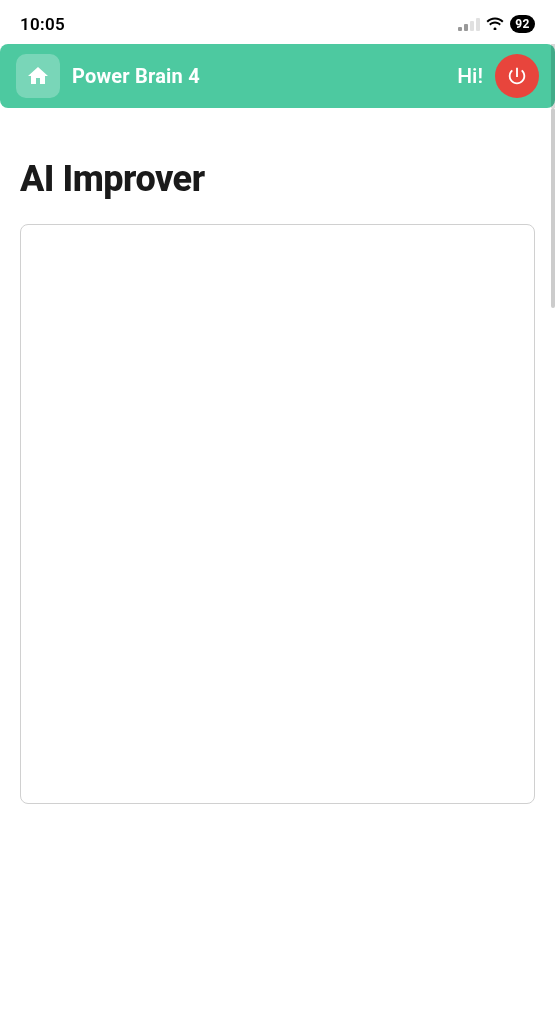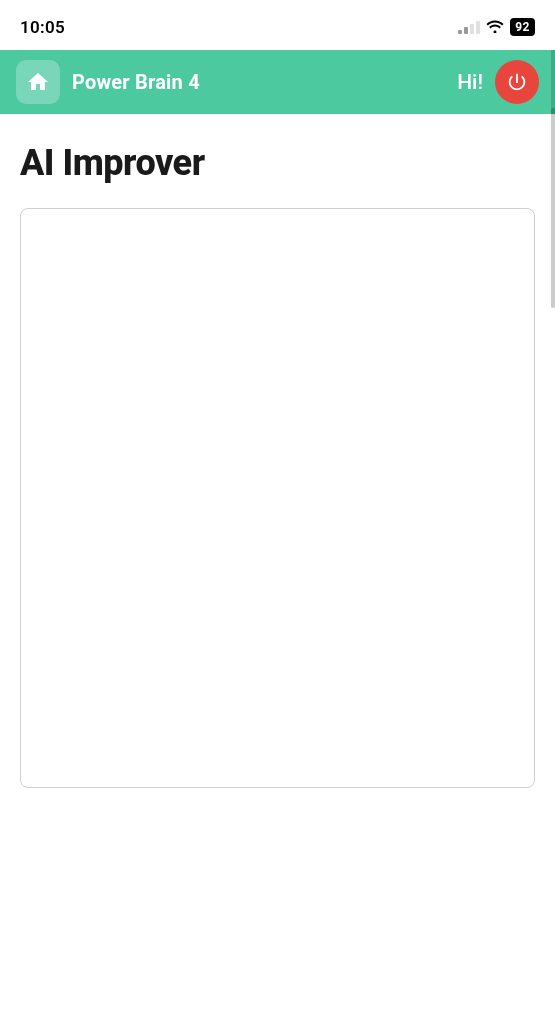--- a/index.html
+++ b/index.html
@@ -17,21 +17,21 @@
       overflow-x: hidden;
     }
 
     
     .status-bar {
       display: flex;
       justify-content: space-between;
       align-items: center;
       padding: 10px 20px 6px 20px;
       background: #ffffff;
-      height: 50px;
+      height: 44px;
     }
 
     .status-time {
       font-size: 17px;
       font-weight: 600;
       color: #000000;
       letter-spacing: 0.3px;
     }
 
     .status-icons {
@@ -64,32 +64,33 @@
     }
 
     .battery-badge {
       display: flex;
       align-items: center;
       background: #000;
       color: #fff;
       font-size: 12px;
       font-weight: 700;
       padding: 2px 5px;
-      border-radius: 4px;
+      border-radius: 9px;
       letter-spacing: 0.5px;
     }
 
     
     .header {
       background: #4DC9A0;
       display: flex;
       align-items: center;
       padding: 0 16px;
       height: 64px;
       position: relative;
+      border-radius: 8px;
     }
 
     .header-home-btn {
       display: flex;
       align-items: center;
       justify-content: center;
       width: 44px;
       height: 44px;
       background: rgba(255,255,255,0.25);
       border-radius: 10px;
@@ -151,20 +152,21 @@
       padding: 28px 20px 20px 20px;
       background: #ffffff;
     }
 
     .page-title {
       font-size: 36px;
       font-weight: 800;
       color: #1a1a1a;
       margin-bottom: 24px;
       letter-spacing: -0.5px;
+      margin-top: 22px;
     }
 
     .input-label {
       font-size: 16px;
       font-weight: 700;
       color: #1a1a1a;
       margin-bottom: 14px;
       line-height: 1.4;
     }
 

